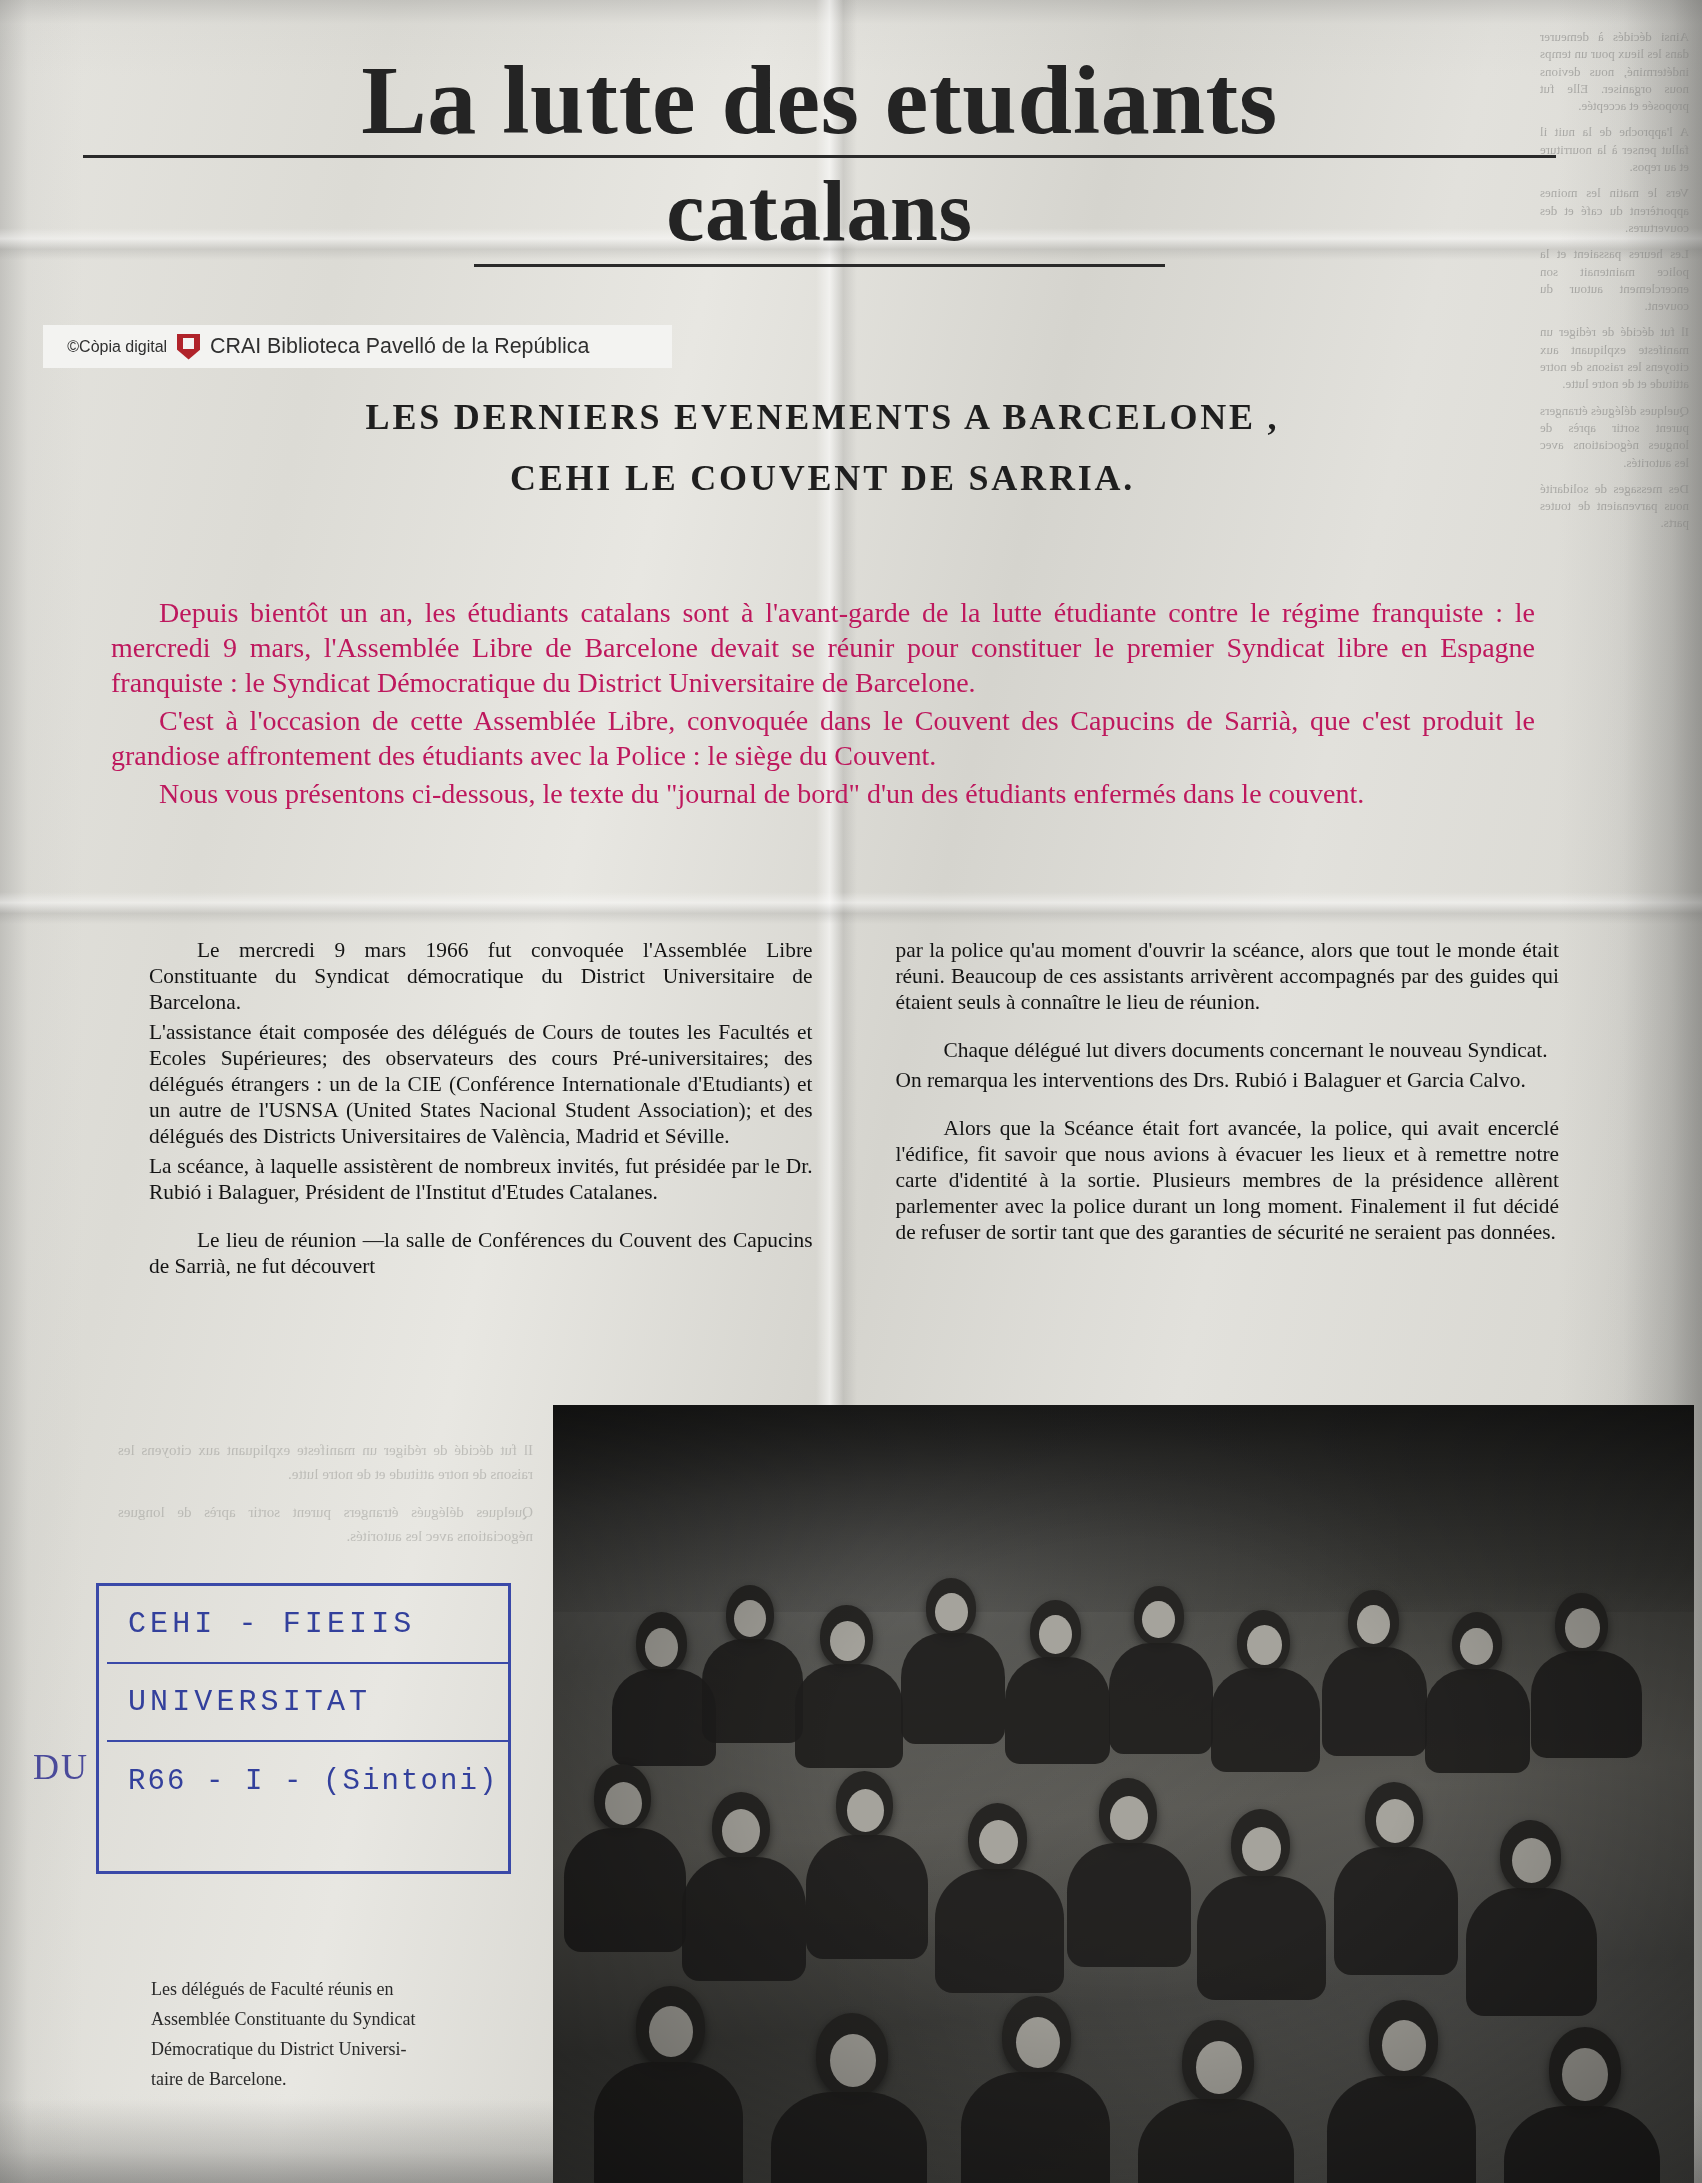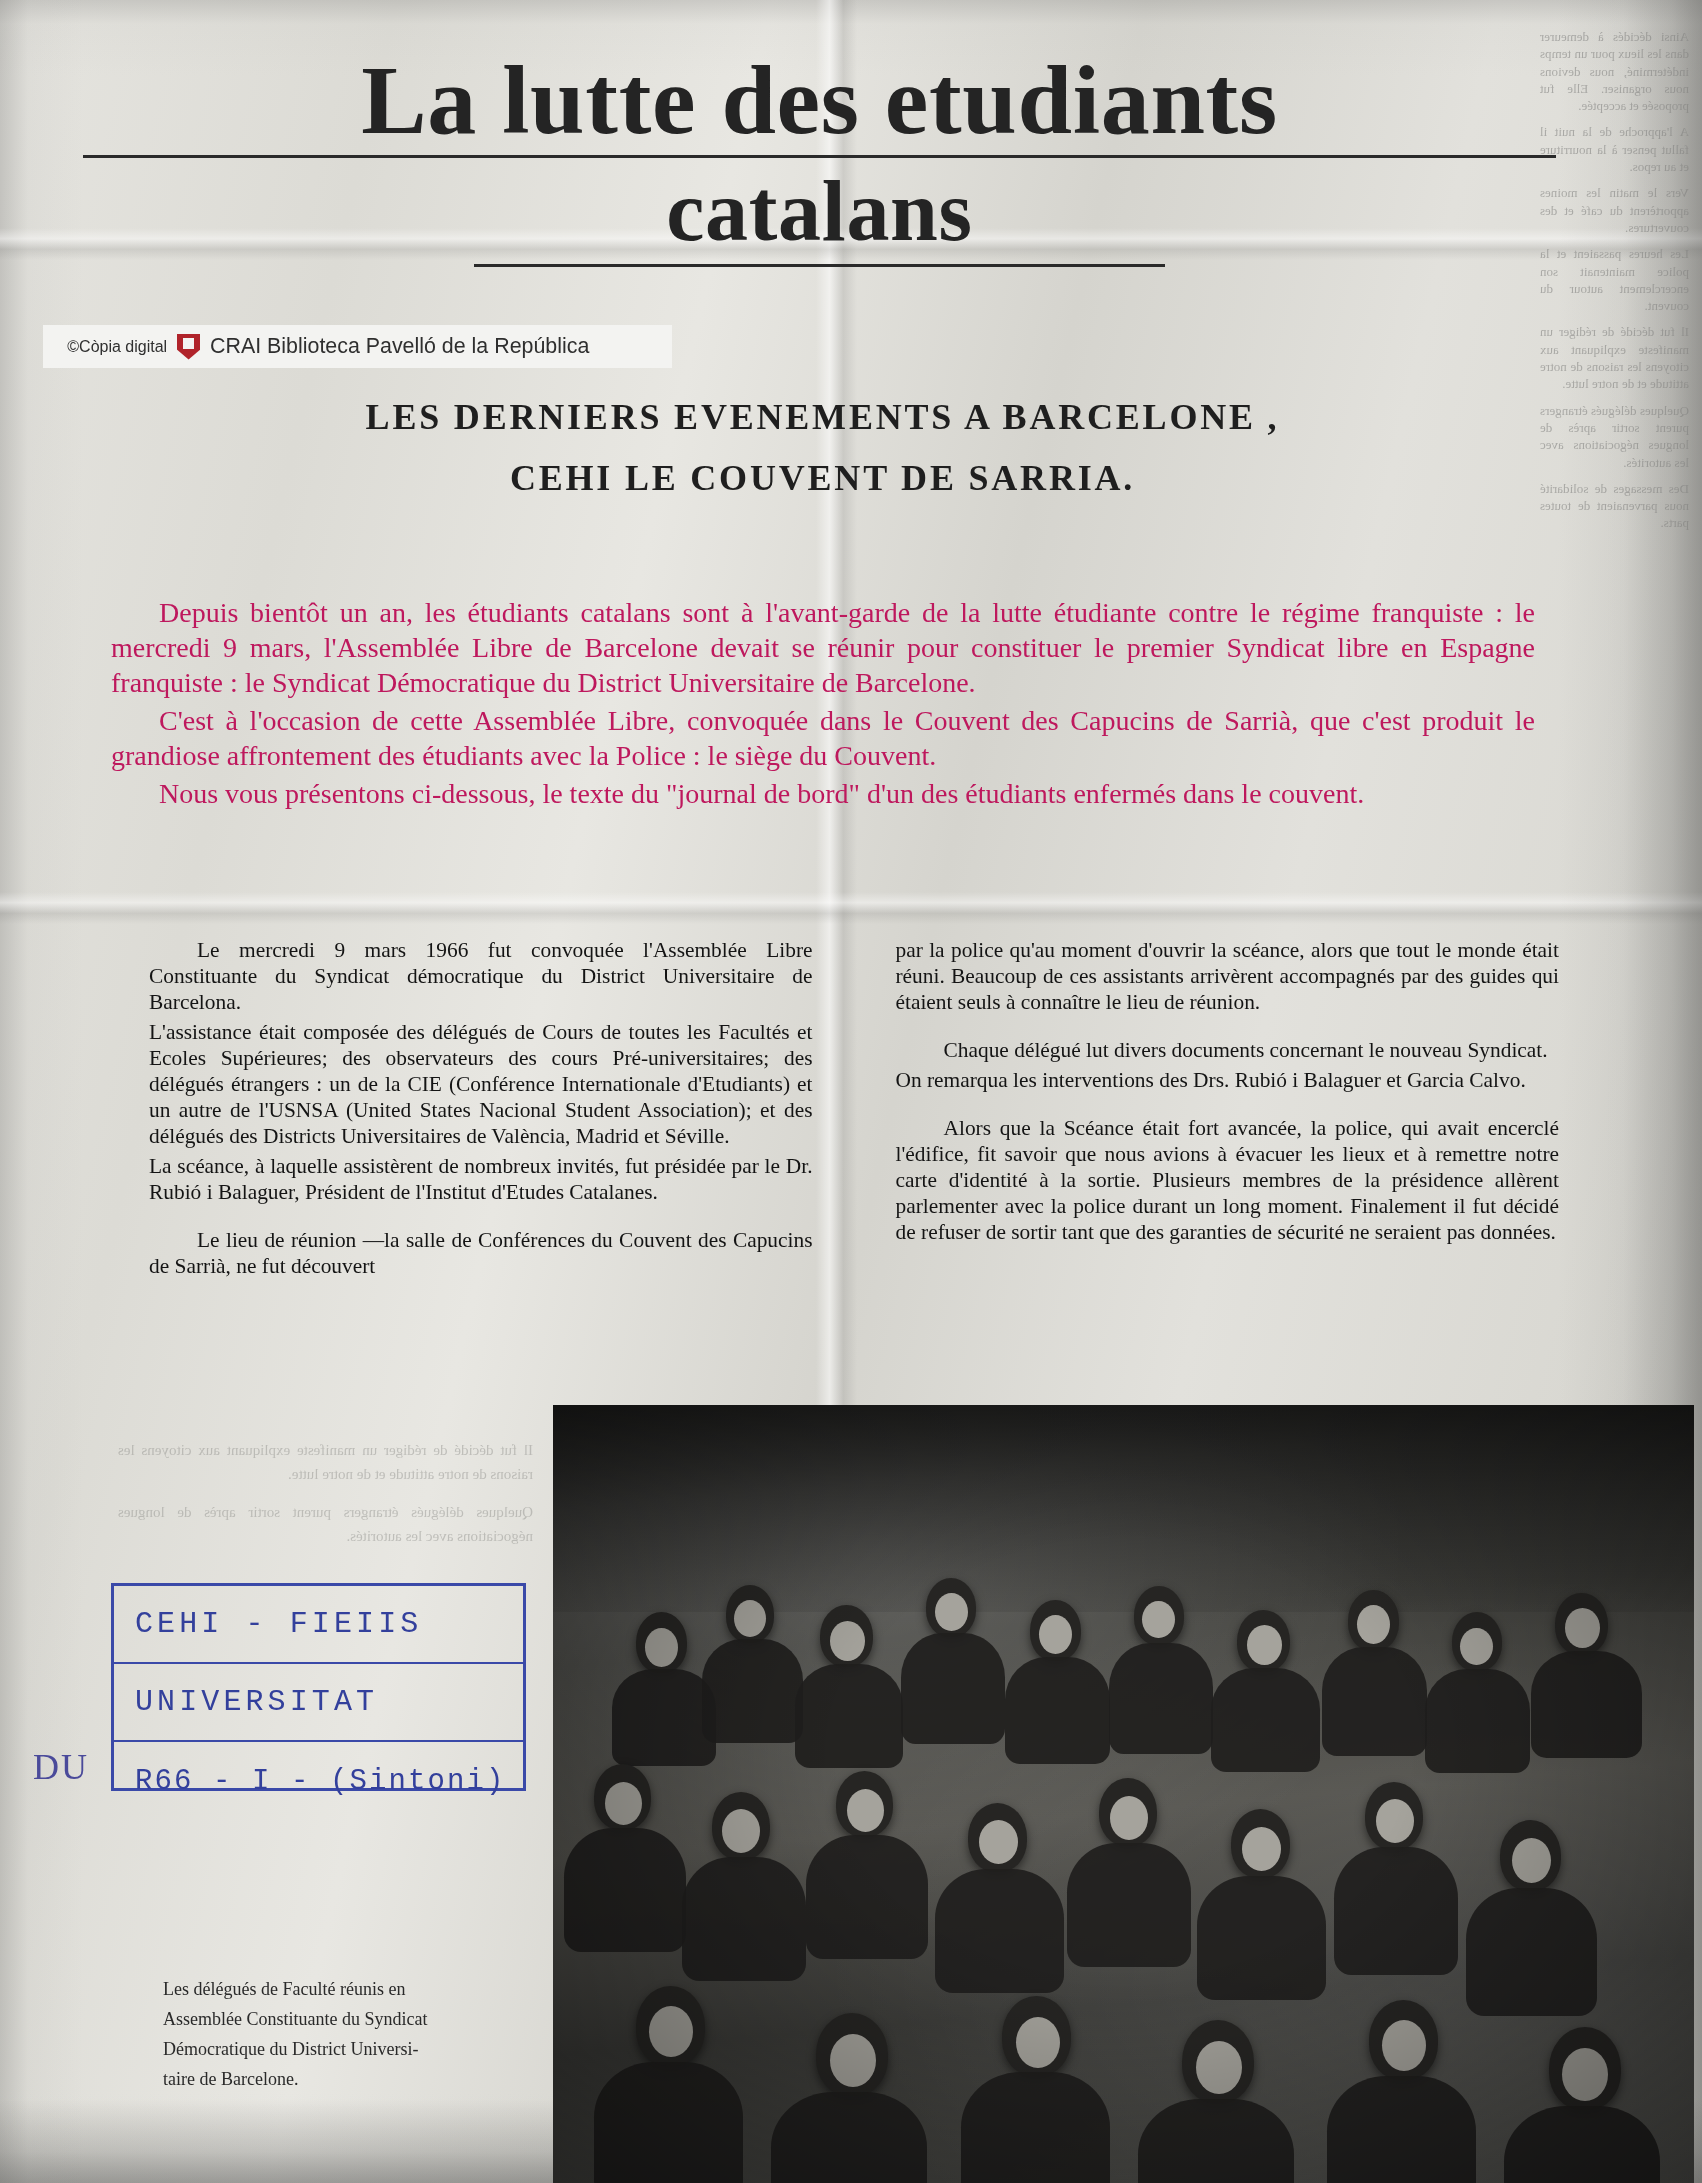--- a/index.html
+++ b/index.html
@@ -222,29 +222,30 @@
     opacity: 0.92;
   }
   .photo .darktop {
     position: absolute; left:0; right:0; top:0; height: 207px;
     background: linear-gradient(180deg, rgba(20,20,19,0.85), rgba(20,20,19,0.1));
   }
 
   
   .stamp {
     position: absolute;
-    left: 111px;
+    left: 96px;
     top: 1583px;
     width: 415px;
-    height: 208px;
+    height: 291px;
     border: 3.5px solid #3a49a8;
     box-sizing: border-box;
     color: #33409c;
     font-family: "Liberation Mono", monospace;
     letter-spacing: 4.1px;
+    padding-left: 8px;
   }
   .stamp .line {
     height: 78px;
     border-bottom: 2.8px solid #3a49a8;
     display: flex;
     align-items: center;
     padding-left: 21px;
     font-size: 30px;
     box-sizing: border-box;
   }
@@ -263,21 +264,21 @@
   .caption {
     position: absolute;
     left: 151px;
     top: 1974px;
     width: 359px;
     color: #2a2a2a;
     font-family: "Liberation Serif", serif;
     font-size: 18px;
     line-height: 30px;
   }
-  .caption div { white-space: nowrap; margin-left: 12px; }
+  .caption div { white-space: nowrap; }
 
   
   .ghost-left {
     position: absolute;
     left: 118px;
     top: 1424px;
     width: 415px;
     color: #8e8e8a;
     font-size: 15px;
     line-height: 23.5px;

